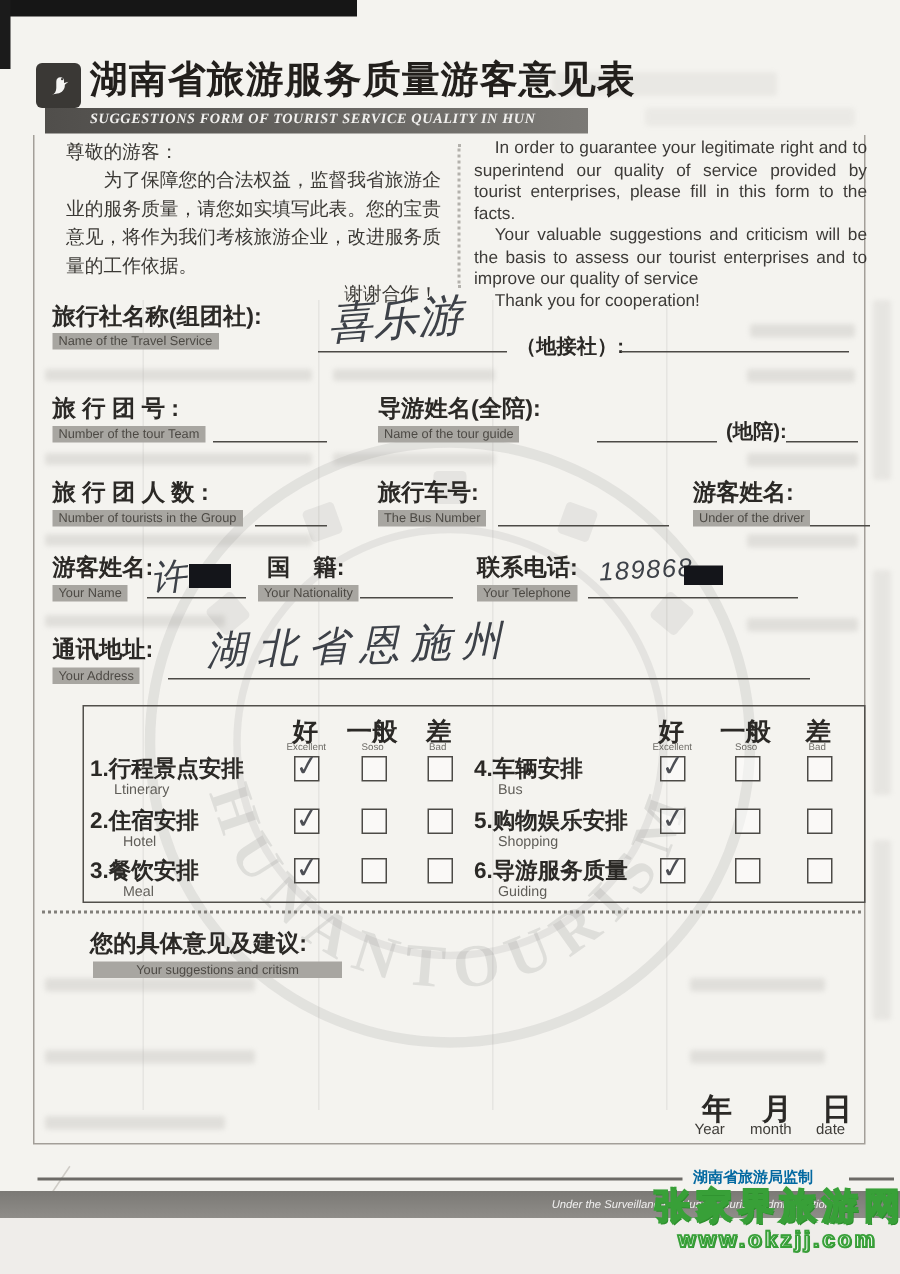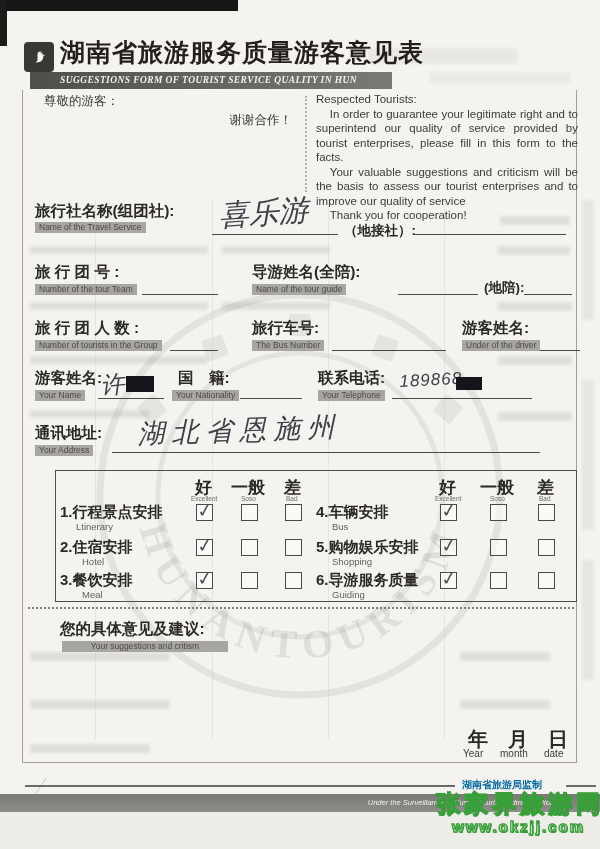--- a/index.html
+++ b/index.html
@@ -121,25 +121,25 @@
   </div>
   <div class="abs title">湖南省旅游服务质量游客意见表</div>
   <div class="abs subtitle-bar">SUGGESTIONS FORM OF TOURIST SERVICE QUALITY IN HUN</div>
 
   <div class="abs border-line" style="left:22px;top:90px;width:1px;height:672px;"></div>
   <div class="abs border-line" style="left:576px;top:90px;width:1px;height:672px;"></div>
   <div class="abs border-line" style="left:22px;top:762px;width:555px;height:1px;"></div>
 
   <div class="abs intro-cn">
     <div>尊敬的游客：</div>
+    <div class="indent">为了保障您的合法权益，监督我省旅游企业的服务质量，请您如实填写此表。您的宝贵意见，将作为我们考核旅游企业，改进服务质量的工作依据。</div>
     <div class="closing">谢谢合作！</div>
   </div>
   <div class="abs dotcol" style="left:305px;top:96px;"></div>
   <div class="abs intro-en">
-    <p class="greet">Respected Tourists:</p>
     <p>In order to guarantee your legitimate right and to superintend our quality of service provided by tourist enterprises, please fill in this form to the facts.</p>
     <p>Your valuable suggestions and criticism will be the basis to assess our tourist enterprises and to improve our quality of service</p>
     <p>Thank you for cooperation!</p>
   </div>
 
   <div class="abs flabel" style="left:35px;top:201px;">旅行社名称(组团社):</div>
   <div class="abs band" style="left:35px;top:222px;">Name of the Travel Service</div>
   <div class="abs hw" style="left:220px;top:196px;font-size:30px;transform:rotate(-4deg);">喜乐游</div>
   <div class="abs wline" style="left:212px;top:234px;width:126px;"></div>
   <div class="abs flabel-sm" style="left:344px;top:222px;">（地接社）:</div>

